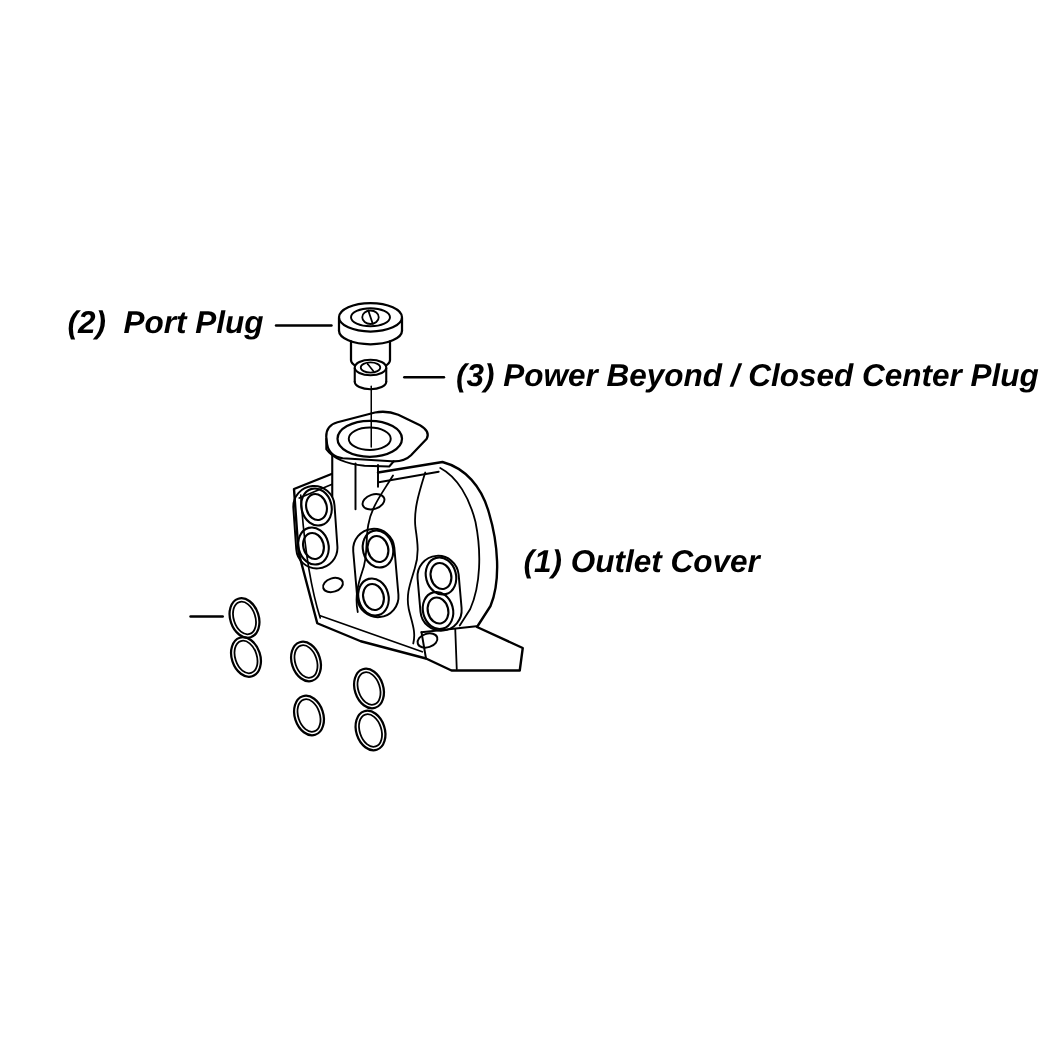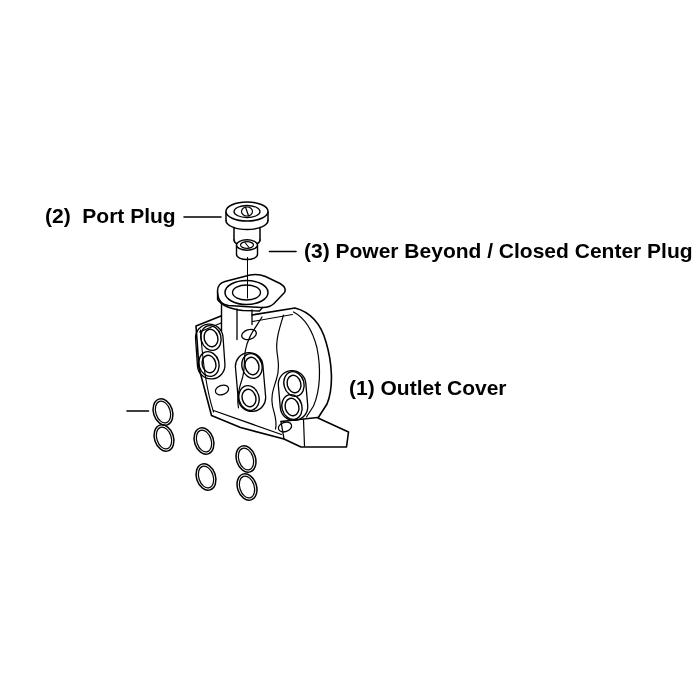--- a/index.html
+++ b/index.html
@@ -10,25 +10,25 @@
     font-family:"Liberation Sans", sans-serif;
   }
   .canvas svg { position:absolute; left:0; top:0; }
   .draw path, .draw ellipse, .draw rect, .draw line {
     stroke:var(--line); fill:none;
     stroke-linecap:round; stroke-linejoin:round;
   }
   .draw .fw { fill:var(--bg); }
   .label {
     position:absolute; font-weight:bold; font-size:21px;
-    color:var(--ink); white-space:pre; line-height:26px;
+    color:var(--ink); white-space:pre; line-height:26px;font-style:italic;
   }
   #label-port-plug     { left:45px;  top:203px; }
   #label-power-beyond  { left:304px; top:238px; }
-  #label-outlet-cover  { left:349px; top:375px; }
+  #label-outlet-cover  { left:349px; top:362px; }
   #label-o-rings       { left:8px;   top:397px; }
 </style>
 </head>
 <body>
 
 <div class="canvas">
 
   <svg class="draw" width="700" height="700" viewBox="0 0 700 700">
 
     <g stroke-width="1.6">

